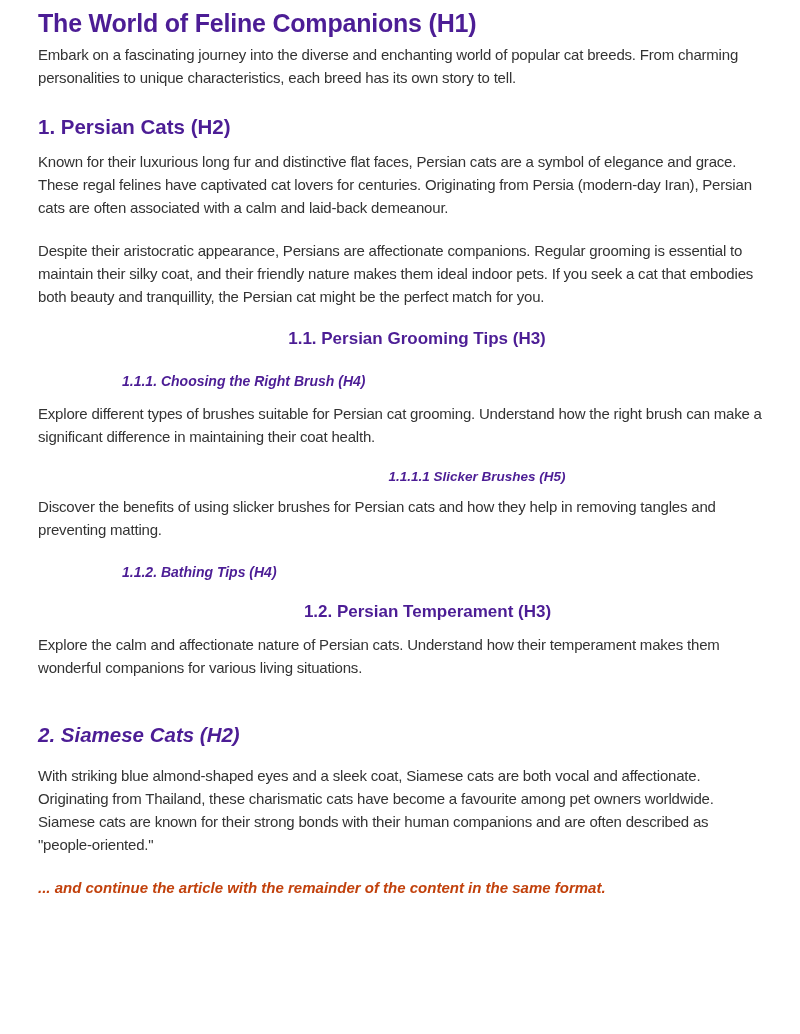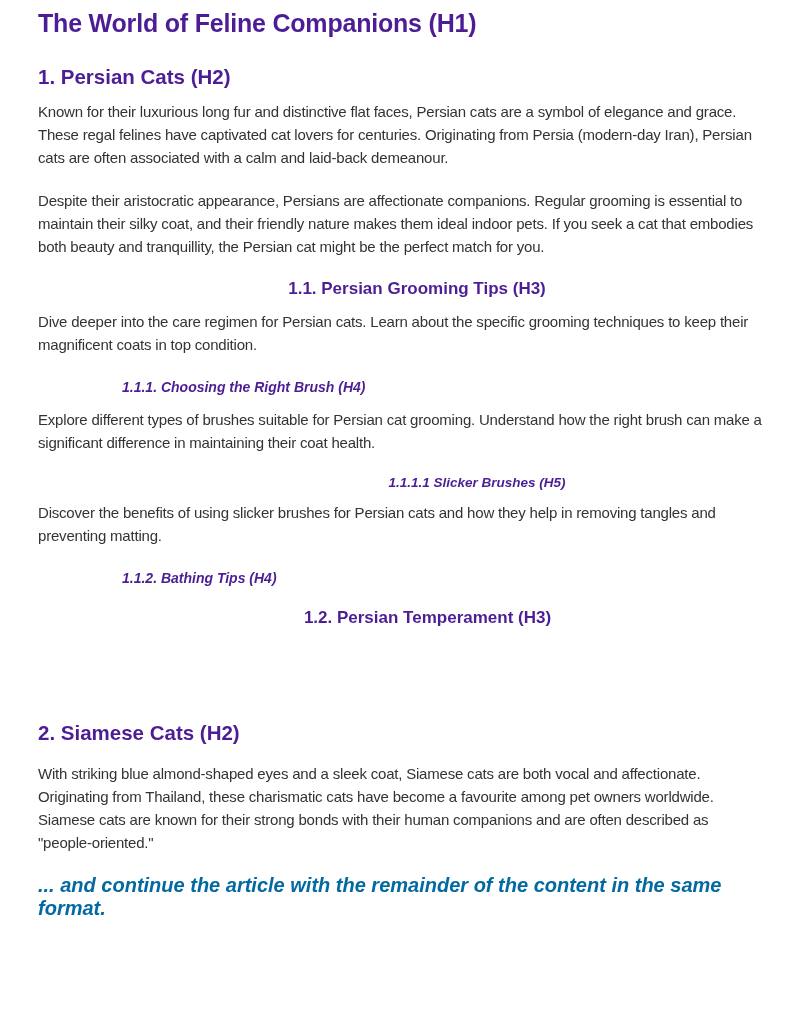--- a/index.html
+++ b/index.html
@@ -26,22 +26,23 @@
     line-height: 31px;
     letter-spacing: -0.2px;
     margin: 0 0 4px 0;
   }
   .h2 {
     font-size: 20.5px;
     line-height: 27px;
     margin: 24px 0 10px 0;
   }
   .h2.gap-large {
-    margin-top: 90px;
+    margin-top: 42px;
     margin-bottom: 16px;
+    font-style: italic;
   }
   .h3 {
     font-size: 17px;
     line-height: 22px;
     margin: 20px 0 10px 0;
     text-align: center;
   }
   .h4 {
     font-size: 14px;
     line-height: 18px;
@@ -56,68 +57,69 @@
     text-align: center;
   }
   p.body {
     font-size: 15px;
     line-height: 23px;
     letter-spacing: -0.2px;
     margin: 0 0 20px 0;
     color: #333333;
   }
   .closing-note {
-    font-size: 20px;
+    font-size: 15px;
     line-height: 23px;
     font-weight: 700;
     font-style: italic;
-    color: #0369a1;
+    color: #c2410c;
     margin: 20px 0 0 0;
   }
   
   .ind-h3a  { margin-left: 34px; }   
   .ind-p3   { margin-left: 58px; }   
   .ind-h4   { margin-left: 84px; }   
   .ind-p4   { margin-left: 104px; }  
   .ind-h5   { margin-left: 154px; }  
   .ind-p5   { margin-left: 150px; }  
   .ind-p4b  { margin-left: 75px; }   
   .ind-h3b  { margin-left: 55px; }   
 </style>
 </head>
 <body>
 
 <div class="page">
 
   <h1 class="h1">The World of Feline Companions (H1)</h1>
 
+  <p class="body">Embark on a fascinating journey into the diverse and enchanting world of popular cat breeds. From charming personalities to unique characteristics, each breed has its own story to tell.</p>
 
   <h2 class="h2">1. Persian Cats (H2)</h2>
 
   <p class="body">Known for their luxurious long fur and distinctive flat faces, Persian cats are a symbol of elegance and grace. These regal felines have captivated cat lovers for centuries. Originating from Persia (modern-day Iran), Persian cats are often associated with a calm and laid-back demeanour.</p>
 
   <p class="body">Despite their aristocratic appearance, Persians are affectionate companions. Regular grooming is essential to maintain their silky coat, and their friendly nature makes them ideal indoor pets. If you seek a cat that embodies both beauty and tranquillity, the Persian cat might be the perfect match for you.</p>
 
   <h3 class="h3 ind-h3a">1.1. Persian Grooming Tips (H3)</h3>
 
-  <p class="body ind-p3">Dive deeper into the care regimen for Persian cats. Learn about the specific grooming techniques to keep their magnificent coats in top condition.</p>
 
   <h4 class="h4 ind-h4">1.1.1. Choosing the Right Brush (H4)</h4>
 
   <p class="body ind-p4">Explore different types of brushes suitable for Persian cat grooming. Understand how the right brush can make a significant difference in maintaining their coat health.</p>
 
   <h5 class="h5 ind-h5">1.1.1.1 Slicker Brushes (H5)</h5>
 
   <p class="body ind-p5">Discover the benefits of using slicker brushes for Persian cats and how they help in removing tangles and preventing matting.</p>
 
   <h4 class="h4 ind-h4">1.1.2. Bathing Tips (H4)</h4>
 
 
   <h3 class="h3 ind-h3b">1.2. Persian Temperament (H3)</h3>
 
+  <p class="body ind-p3">Explore the calm and affectionate nature of Persian cats. Understand how their temperament makes them wonderful companions for various living situations.</p>
 
   <h2 class="h2 gap-large">2. Siamese Cats (H2)</h2>
 
   <p class="body">With striking blue almond-shaped eyes and a sleek coat, Siamese cats are both vocal and affectionate. Originating from Thailand, these charismatic cats have become a favourite among pet owners worldwide. Siamese cats are known for their strong bonds with their human companions and are often described as "people-oriented."</p>
 
   <p class="closing-note">... and continue the article with the remainder of the content in the same format.</p>
 
 </div>
 
 </body></html>

